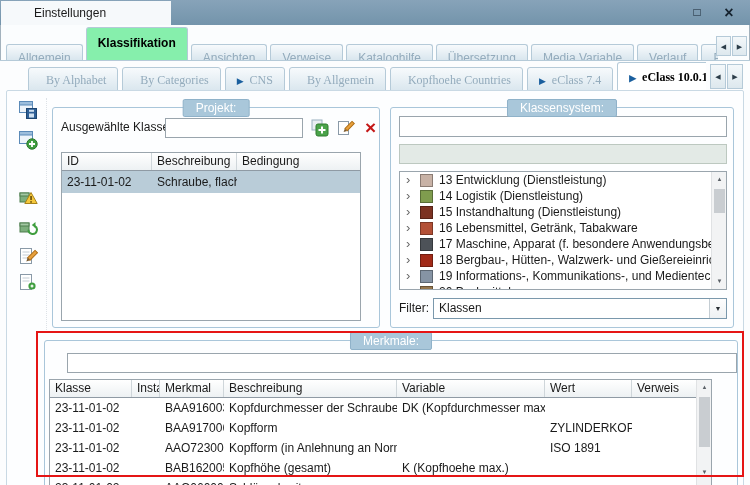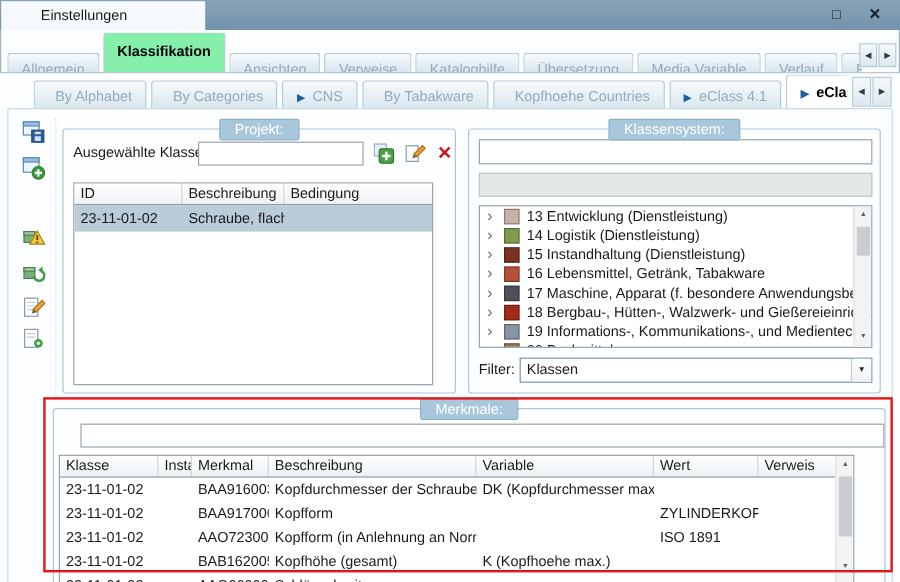--- a/index.html
+++ b/index.html
@@ -31,21 +31,21 @@
   .scrollpair { position:absolute; display:flex; gap:1px; }
   .sp-main { left:716px; top:36px; }
   .sp-sub  { left:710px; top:64px; }
   .sbtn { width:15px; height:20px; background:linear-gradient(#f4f8fa,#dde8ee);
     border:1px solid #b5cad8; text-align:center; line-height:19px; font-size:7px; color:#2c3d49; }
   .sp-sub .sbtn { width:16px; height:25px; line-height:24px; }
   .tabs-sub { position:absolute; left:28px; top:62px; width:678px; height:30px;
     display:flex; align-items:flex-end; gap:4px; overflow:hidden; }
   .subtab { height:25px; line-height:24px; padding:0 11px; white-space:nowrap;
     background:linear-gradient(#f7fafc,#d9e6ee); border:1px solid #b5cad8;
-    border-radius:3px 3px 0 0; color:#93abbc; flex:0 0 auto; }
+    border-radius:3px 3px 0 0; color:#93abbc; flex:0 0 auto;font-family:Liberation Serif, serif; }
   .subtab.active { height:30px; line-height:28px; background:#fff; color:#000;
     font-weight:bold; border-bottom:none; }
   .subtab .marker { font-size:9px; color:#1a5f9e; margin-right:6px; }
   .subpanel { position:absolute; left:6px; top:90px; width:738px; height:400px;
     border:1px solid #c9d9e4; border-radius:2px; background:#fdfeff; }
   
   .tb-btn { position:absolute; left:18px; width:22px; height:22px; cursor:default; }
   .toolbar-sep { position:absolute; left:46px; top:98px; height:232px; border-left:1px dotted #dde2e7; }
   
   .group { position:absolute; border:1px solid #a9c6da; border-radius:3px; background:#fdfeff;text-decoration:underline; }
@@ -111,23 +111,23 @@
     <div class="sbtn">◀</div>
     <div class="sbtn">▶</div>
   </div>
 
   <div class="content"></div>
 
   <div class="tabs-sub">
     <div class="subtab"><span class="marker"></span><span>By Alphabet</span></div>
     <div class="subtab"><span class="marker"></span><span>By Categories</span></div>
     <div class="subtab"><span class="marker">▶</span><span>CNS</span></div>
-    <div class="subtab"><span class="marker"></span><span>By Tabakware</span></div>
+    <div class="subtab"><span class="marker"></span><span>By Allgemein</span></div>
     <div class="subtab"><span class="marker"></span><span>Kopfhoehe Countries</span></div>
-    <div class="subtab"><span class="marker">▶</span><span>eClass 4.1</span></div>
+    <div class="subtab"><span class="marker">▶</span><span>eClass 7.4</span></div>
     <div class="subtab active"><span class="marker">▶</span><span>eClass 10.0.1</span></div>
   </div>
   <div class="scrollpair sp-sub">
     <div class="sbtn">◀</div>
     <div class="sbtn">▶</div>
   </div>
 
   <div class="subpanel"></div>
 
   <div class="tb-btn" style="top:100px">

